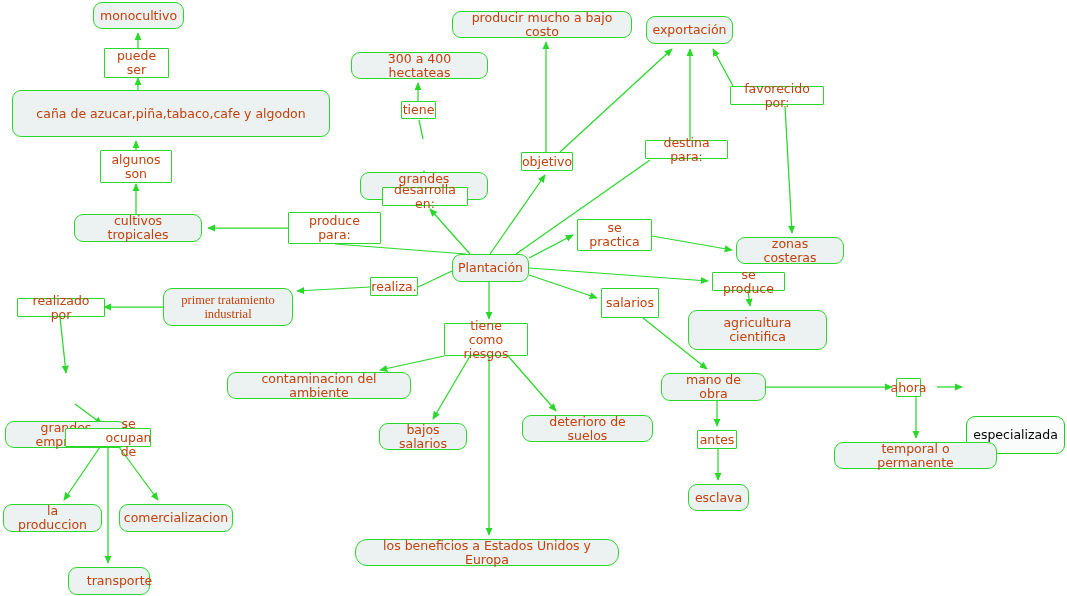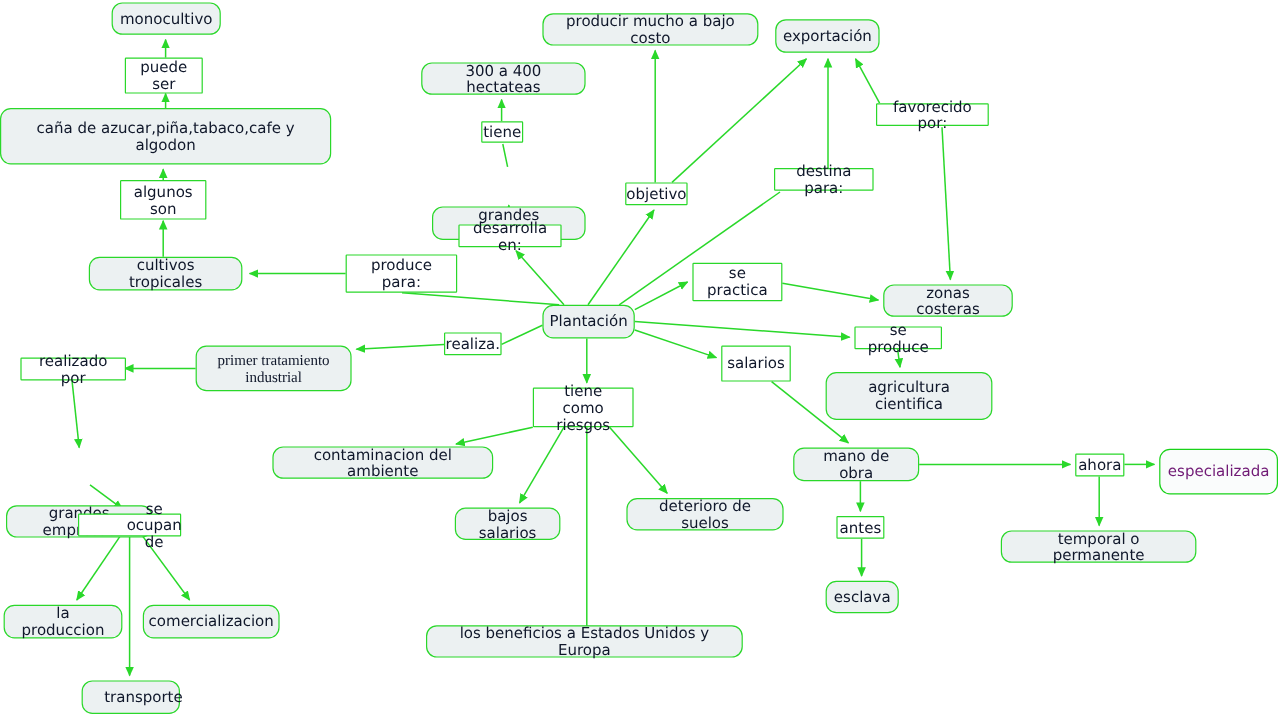--- a/index.html
+++ b/index.html
@@ -23,21 +23,21 @@
     height: 596px;
     pointer-events: none;
   }
   .node {
     position: absolute;
     box-sizing: border-box;
     display: flex;
     align-items: center;
     justify-content: center;
     text-align: center;
-    color: #0f172a;
+    color: #c2410c;
     font-size: 12.5px;
     line-height: 14px;
     white-space: pre-line;
     z-index: 3;
   }
   
   .concept {
     background: #ecf1f2;
     border: 1.3px solid #2ad82a;
     border-radius: 9px;
@@ -48,22 +48,23 @@
     background: #ffffff;
     border: 1.3px solid #2ad82a;
     border-radius: 1px;
     padding: 1px 3px;
   }
   
   .selected {
     background: #fafcfc;
     border: 1.5px solid #19d219;
     border-radius: 9px;
-    color: #701a75;
+    color: #000000;
     padding: 18px 9px;
+    margin-top: 42px;
   }
 </style>
 </head>
 <body>
 
 <div id="canvas">
   <svg id="arrows" viewBox="0 0 1067 596" xmlns="http://www.w3.org/2000/svg">
     <defs>
       <marker id="ah" viewBox="0 0 10 10" refX="9" refY="5" markerWidth="6.5" markerHeight="6.5" orient="auto-start-reverse">
         <path d="M 0 0.6 L 10 5 L 0 9.4 z" fill="#2ad82a"></path>
@@ -109,21 +110,21 @@
         <path d="M717,401 L717,426" stroke="#2ad82a" stroke-width="1.25" fill="none" marker-end="url(#ah)"></path>
         <path d="M718,449 L718,480" stroke="#2ad82a" stroke-width="1.25" fill="none" marker-end="url(#ah)"></path>
         <path d="M766,387 L892,387" stroke="#2ad82a" stroke-width="1.25" fill="none" marker-end="url(#ah)"></path>
         <path d="M937,387 L962,387" stroke="#2ad82a" stroke-width="1.25" fill="none" marker-end="url(#ah)"></path>
         <path d="M916,397 L916,438" stroke="#2ad82a" stroke-width="1.25" fill="none" marker-end="url(#ah)"></path>
       </g>
   </svg>
   <div id="node-layer">
       <div class="node concept" style="left: 93px; top: 2px; width: 91px; height: 27px;">monocultivo</div>
       <div class="node link" style="left: 104px; top: 48px; width: 65px; height: 30px;">puede ser</div>
-      <div class="node concept" style="left: 0px; top: 90px; width: 276px; height: 47px;">caña de azucar,piña,tabaco,cafe y algodon</div>
+      <div class="node concept" style="left: 12px; top: 90px; width: 318px; height: 47px;">caña de azucar,piña,tabaco,cafe y algodon</div>
       <div class="node link" style="left: 100px; top: 150px; width: 72px; height: 33px;">algunos son</div>
       <div class="node concept" style="left: 74px; top: 214px; width: 128px; height: 28px;">cultivos tropicales</div>
       <div class="node link" style="left: 288px; top: 212px; width: 93px; height: 32px;">produce para:</div>
       <div class="node concept" style="left: 351px; top: 52px; width: 137px; height: 27px;">300 a 400 hectateas</div>
       <div class="node link" style="left: 401px; top: 101px; width: 35px; height: 18px;">tiene</div>
       <div class="node concept" style="left: 360px; top: 156px; width: 128px; height: 28px; margin-top: 16px;">grandes superficies</div>
       <div class="node link" style="left: 382px; top: 187px; width: 86px; height: 19px;">desarrolla en:</div>
       <div class="node concept" style="left: 452px; top: 11px; width: 180px; height: 27px;">producir mucho a bajo costo</div>
       <div class="node link" style="left: 521px; top: 152px; width: 52px; height: 19px;">objetivo</div>
       <div class="node concept" style="left: 646px; top: 16px; width: 87px; height: 28px;">exportación</div>
@@ -142,21 +143,21 @@
       <div class="node concept" style="left: 119px; top: 504px; width: 114px; height: 28px;">comercializacion</div>
       <div class="node concept" style="left: 68px; top: 567px; width: 82px; height: 28px; padding-left: 30px;">transporte</div>
       <div class="node link" style="left: 601px; top: 288px; width: 58px; height: 30px;">salarios</div>
       <div class="node link" style="left: 712px; top: 272px; width: 73px; height: 19px;">se produce</div>
       <div class="node concept" style="left: 688px; top: 310px; width: 139px; height: 40px;">agricultura cientifica</div>
       <div class="node link" style="left: 444px; top: 323px; width: 84px; height: 33px;">tiene
 como riesgos</div>
       <div class="node concept" style="left: 227px; top: 372px; width: 184px; height: 27px;">contaminacion del ambiente</div>
       <div class="node concept" style="left: 379px; top: 423px; width: 88px; height: 27px;">bajos salarios</div>
       <div class="node concept" style="left: 522px; top: 415px; width: 131px; height: 27px;">deterioro de suelos</div>
-      <div class="node concept" style="left: 355px; top: 521px; width: 264px; height: 27px;">los beneficios a Estados Unidos y Europa</div>
+      <div class="node concept" style="left: 355px; top: 539px; width: 264px; height: 27px; border-radius: 12px;">los beneficios a Estados Unidos y Europa</div>
       <div class="node concept" style="left: 661px; top: 373px; width: 105px; height: 28px;">mano de obra</div>
       <div class="node link" style="left: 697px; top: 430px; width: 40px; height: 19px;">antes</div>
       <div class="node concept" style="left: 688px; top: 484px; width: 61px; height: 27px;">esclava</div>
-      <div class="node link" style="left: 896px; top: 378px; width: 41px; height: 19px;">ahora</div>
+      <div class="node link" style="left: 896px; top: 378px; width: 25px; height: 19px;">ahora</div>
       <div class="node selected" style="left: 966px; top: 374px; width: 99px; height: 28px;">especializada</div>
       <div class="node concept" style="left: 834px; top: 442px; width: 163px; height: 27px;">temporal o permanente</div>
     </div>
 </div>
 
 </body></html>

